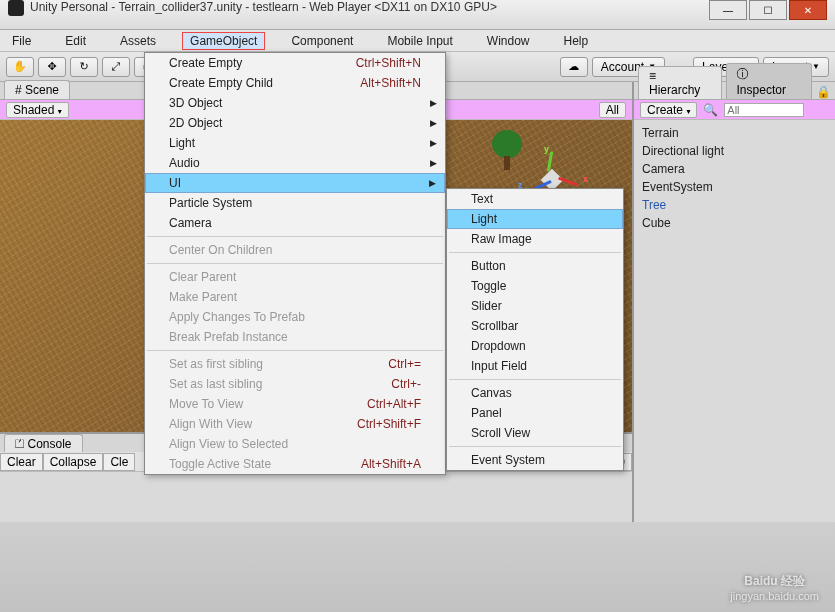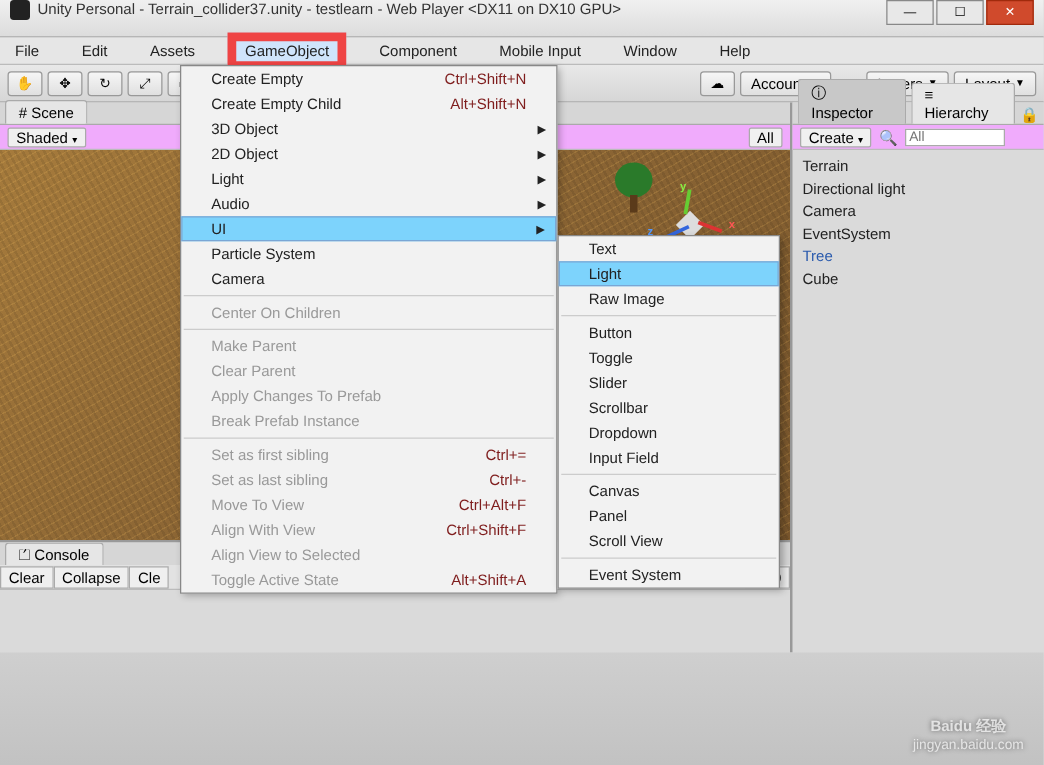--- a/index.html
+++ b/index.html
@@ -9,21 +9,21 @@
 .titlebar { height: 30px; background: linear-gradient(#f0f0f0, #dcdcdc); display: flex; align-items: flex-start; padding: 0 8px; border-bottom: 1px solid #aaa; }
 .titlebar .icon { width: 16px; height: 16px; background: #222; border-radius: 3px; margin-right: 6px; }
 .titlebar .title { flex: 1; color: #333; }
 .winbtns { display: flex; gap: 2px; }
 .winbtn { width: 38px; height: 20px; border: 1px solid #888; background: #e8e8e8; display: flex; align-items: center; justify-content: center; font-size: 10px; }
 .winbtn.close { background: #d04a2c; color: #fff; border-color: #a02a0c; }
 
 
 .menubar { height: 22px; background: #e6e6e6; display: flex; align-items: center; padding: 0 4px; border-bottom: 1px solid #bbb; gap: 18px; }
 .menubar .menu { padding: 2px 8px; color: #222; cursor: default; }
-.menubar .menu.open { background: #cfe4fb; border: 7px solid #ef4444; padding: 1px 7px; }
+.menubar .menu.open { background: #cfe4fb; border: 1px solid #ef4444; padding: 1px 7px; }
 
 
 .toolbar { height: 30px; background: linear-gradient(#e8e8e8, #d6d6d6); display: flex; align-items: center; padding: 0 6px; border-bottom: 1px solid #aaa; gap: 4px; }
 .tbtn { width: 28px; height: 20px; border: 1px solid #999; background: linear-gradient(#f6f6f6, #e0e0e0); border-radius: 3px; display: flex; align-items: center; justify-content: center; font-size: 11px; }
 .toolbar .spacer { flex: 1; }
 .playbtns { display: flex; gap: 2px; margin-left: 30px; }
 .dropbtn { height: 20px; border: 1px solid #999; background: linear-gradient(#f6f6f6, #e0e0e0); border-radius: 3px; padding: 0 8px; display: flex; align-items: center; gap: 4px; }
 .dropbtn .tri { font-size: 8px; }
 
 
@@ -165,22 +165,22 @@
         <div class="cbtn">Collapse</div>
         <div class="cbtn">Cle</div>
         <div style="flex:1"></div>
         <div class="cbtn">❗<span>0</span></div>
       </div>
     </div>
   </div>
 
   <div class="rightpane">
     <div class="tabrow">
+      <div class="tab active">≡ <span>Hierarchy</span></div>
       <div class="tab">ⓘ <span>Inspector</span></div>
-      <div class="tab active">≡ <span>Hierarchy</span></div>
       <div style="flex:1"></div>
       <div style="padding:0 4px;color:#555">🔒</div>
     </div>
     <div class="subbar">
       <div class="sel"><span>Create</span> <span style="font-size:8px">▾</span></div>
       <span>🔍</span>
       <input placeholder="All" style="">
     </div>
     <div class="hierlist">
       <div>Terrain</div>
@@ -229,24 +229,24 @@
     </div>
     <div class="mi">
       <span>Camera</span>
     </div>
     <div class="msep"></div>
     <div class="mi disabled">
       <span>Center On Children</span>
     </div>
     <div class="msep"></div>
     <div class="mi disabled">
+      <span>Clear Parent</span>
+    </div>
+    <div class="mi disabled">
       <span>Make Parent</span>
-    </div>
-    <div class="mi disabled">
-      <span>Clear Parent</span>
     </div>
     <div class="mi disabled">
       <span>Apply Changes To Prefab</span>
     </div>
     <div class="mi disabled">
       <span>Break Prefab Instance</span>
     </div>
     <div class="msep"></div>
     <div class="mi disabled">
       <span>Set as first sibling</span>

